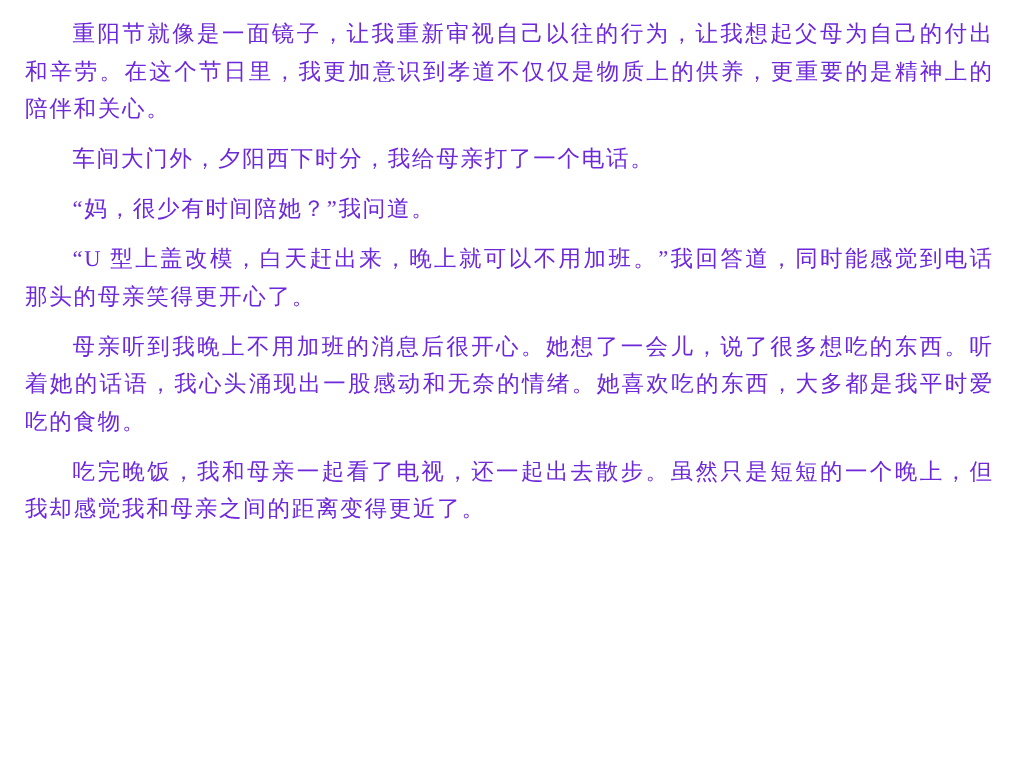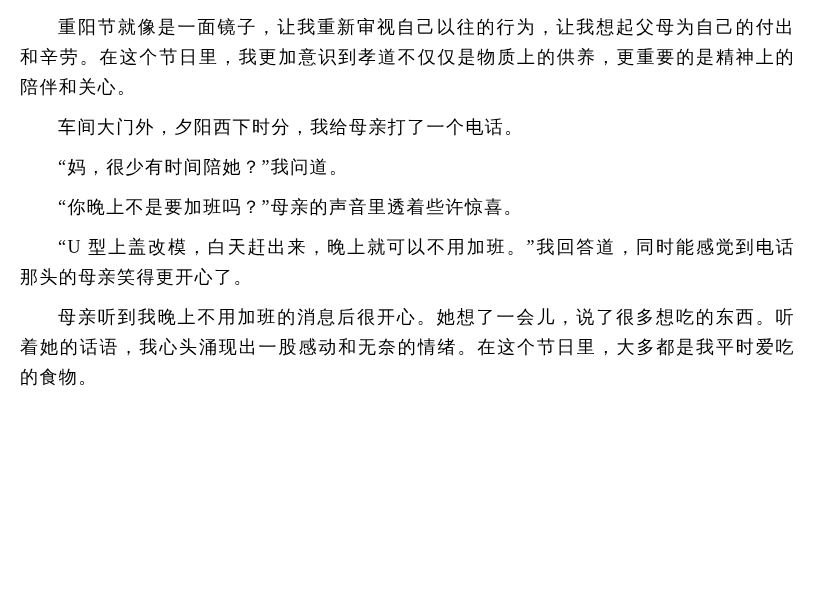--- a/index.html
+++ b/index.html
@@ -18,29 +18,29 @@
     width: 819px;
     height: 610px;
     padding: 12px 24px 0 20px;
     background: #ffffff;
   }
   .document-page p {
     margin: 0 0 10px 0;
     font-size: 18px;
     line-height: 30px;
     letter-spacing: 1.4px;
-    color: #000000;
+    color: #6d28d9;
     text-align: justify;
     text-indent: 38px;
     word-break: break-all;
   }
 </style>
 </head>
 <body>
 
 <div class="document-page">
   <p>重阳节就像是一面镜子，让我重新审视自己以往的行为，让我想起父母为自己的付出和辛劳。在这个节日里，我更加意识到孝道不仅仅是物质上的供养，更重要的是精神上的陪伴和关心。</p>
   <p>车间大门外，夕阳西下时分，我给母亲打了一个电话。</p>
   <p>“妈，很少有时间陪她？”我问道。</p>
-  <p>“你晚上不是要加班吗？”母亲的声音里透着些许惊喜。</p>
   <p>“U 型上盖改模，白天赶出来，晚上就可以不用加班。”我回答道，同时能感觉到电话那头的母亲笑得更开心了。</p>
-  <p>母亲听到我晚上不用加班的消息后很开心。她想了一会儿，说了很多想吃的东西。听着她的话语，我心头涌现出一股感动和无奈的情绪。在这个节日里，大多都是我平时爱吃的食物。</p>
+  <p>母亲听到我晚上不用加班的消息后很开心。她想了一会儿，说了很多想吃的东西。听着她的话语，我心头涌现出一股感动和无奈的情绪。她喜欢吃的东西，大多都是我平时爱吃的食物。</p>
+  <p>吃完晚饭，我和母亲一起看了电视，还一起出去散步。虽然只是短短的一个晚上，但我却感觉我和母亲之间的距离变得更近了。</p>
 </div>
 
 </body></html>

